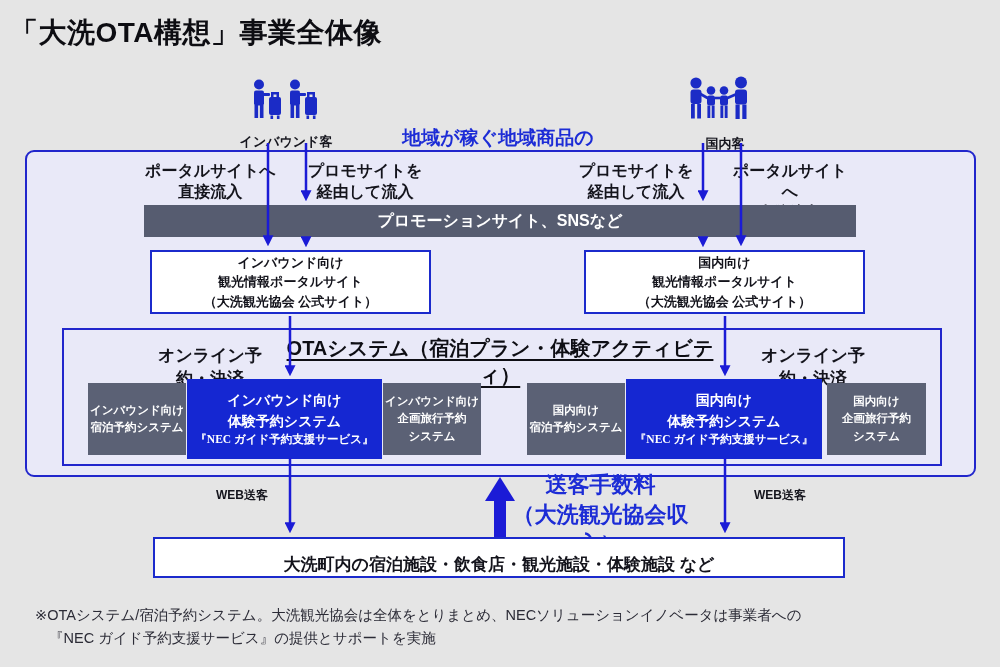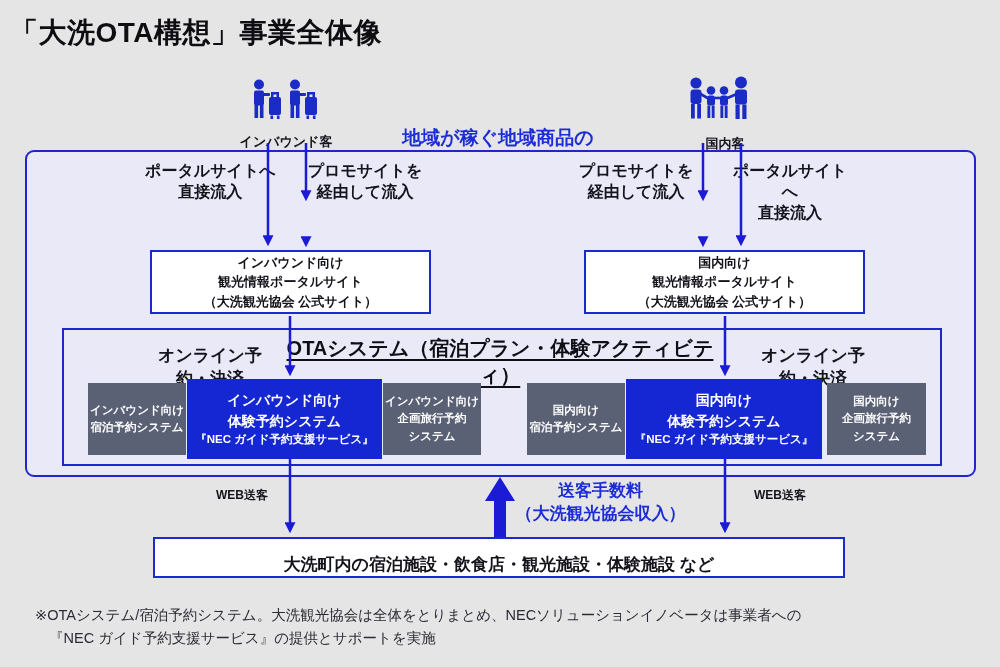--- a/index.html
+++ b/index.html
@@ -13,23 +13,23 @@
   #outer-box{left:25px;top:150px;width:951px;height:327px;background:#e9e9f8;border:2px solid #2126cc;border-radius:9px;box-sizing:border-box;}
   .flow-label{font-size:16px;font-weight:700;color:#14141c;line-height:1.3;}
   #promo-bar{left:144px;top:205px;width:712px;height:32px;background:#565c70;color:#fff;font-size:16px;font-weight:700;display:flex;align-items:center;justify-content:center;}
   .portal-box{top:250px;width:281px;height:64px;background:#ffffff;border:2px solid #1b2acc;box-sizing:border-box;display:flex;flex-direction:column;justify-content:center;font-size:13px;font-weight:700;color:#13131b;line-height:1.5;text-align:center;}
   #inner-box{left:62px;top:328px;width:880px;height:138px;border:2px solid #2126cc;box-sizing:border-box;background:transparent;}
   #ota-title{left:280px;top:335px;width:440px;font-size:20px;font-weight:800;color:#0e0e14;text-decoration:underline;text-underline-offset:4px;}
   .online-label{top:344px;width:130px;font-size:17px;font-weight:700;color:#14141c;}
   .sys-gray{top:383px;height:72px;background:#5b6175;color:#fff;font-size:11.5px;font-weight:700;line-height:1.5;display:flex;flex-direction:column;justify-content:center;text-align:center;}
   .sys-blue{top:379px;height:80px;background:#1527d2;color:#fff;font-weight:800;display:flex;flex-direction:column;justify-content:center;text-align:center;line-height:1.45;}
   .sys-blue .l1,.sys-blue .l2{font-size:14px;}
-  .sys-blue .l3{font-size:11.5px;}
+  .sys-blue .l3{font-size:11.5px;font-family:Liberation Serif, serif;}
   .web-label{top:487px;width:90px;font-size:12px;font-weight:700;color:#14141c;}
-  #commission{left:508px;top:480px;width:185px;font-size:17px;font-weight:800;color:#1c2cd6;line-height:1.35;font-family:Liberation Serif, serif;}
+  #commission{left:508px;top:470px;width:185px;font-size:22px;font-weight:800;color:#1c2cd6;line-height:1.35;font-family:Liberation Serif, serif;}
   #facility-box{left:153px;top:537px;width:692px;height:41px;background:#fff;border:2px solid #1b2acc;box-sizing:border-box;display:flex;align-items:flex-end;justify-content:center;font-size:17px;font-weight:800;color:#13131b;}
   #footnote{left:35px;top:604px;width:930px;font-size:14.5px;color:#2b2b36;line-height:1.6;}
   #footnote .fn2{padding-left:14px;}
   svg{display:block;}
   #arrow-layer{left:0;top:0;pointer-events:none;}
 </style>
 </head>
 <body>
 
 <div id="canvas">
@@ -105,20 +105,23 @@
   </div>
   <div class="abs flow-label center" style="left:575px;top:161px;width:122px;">
     <div>プロモサイトを</div>
     <div>経由して流入</div>
   </div>
   <div class="abs flow-label center" style="left:725px;top:161px;width:130px;">
     <div>ポータルサイトへ</div>
     <div>直接流入</div>
   </div>
 
+  <div id="promo-bar" class="abs">
+    <span>プロモーションサイト、SNSなど</span>
+  </div>
 
   <div class="abs portal-box" style="left:150px;">
     <div>インバウンド向け</div>
     <div>観光情報ポータルサイト</div>
     <div>（大洗観光協会 公式サイト）</div>
   </div>
   <div class="abs portal-box" style="left:584px;">
     <div>国内向け</div>
     <div>観光情報ポータルサイト</div>
     <div>（大洗観光協会 公式サイト）</div>

